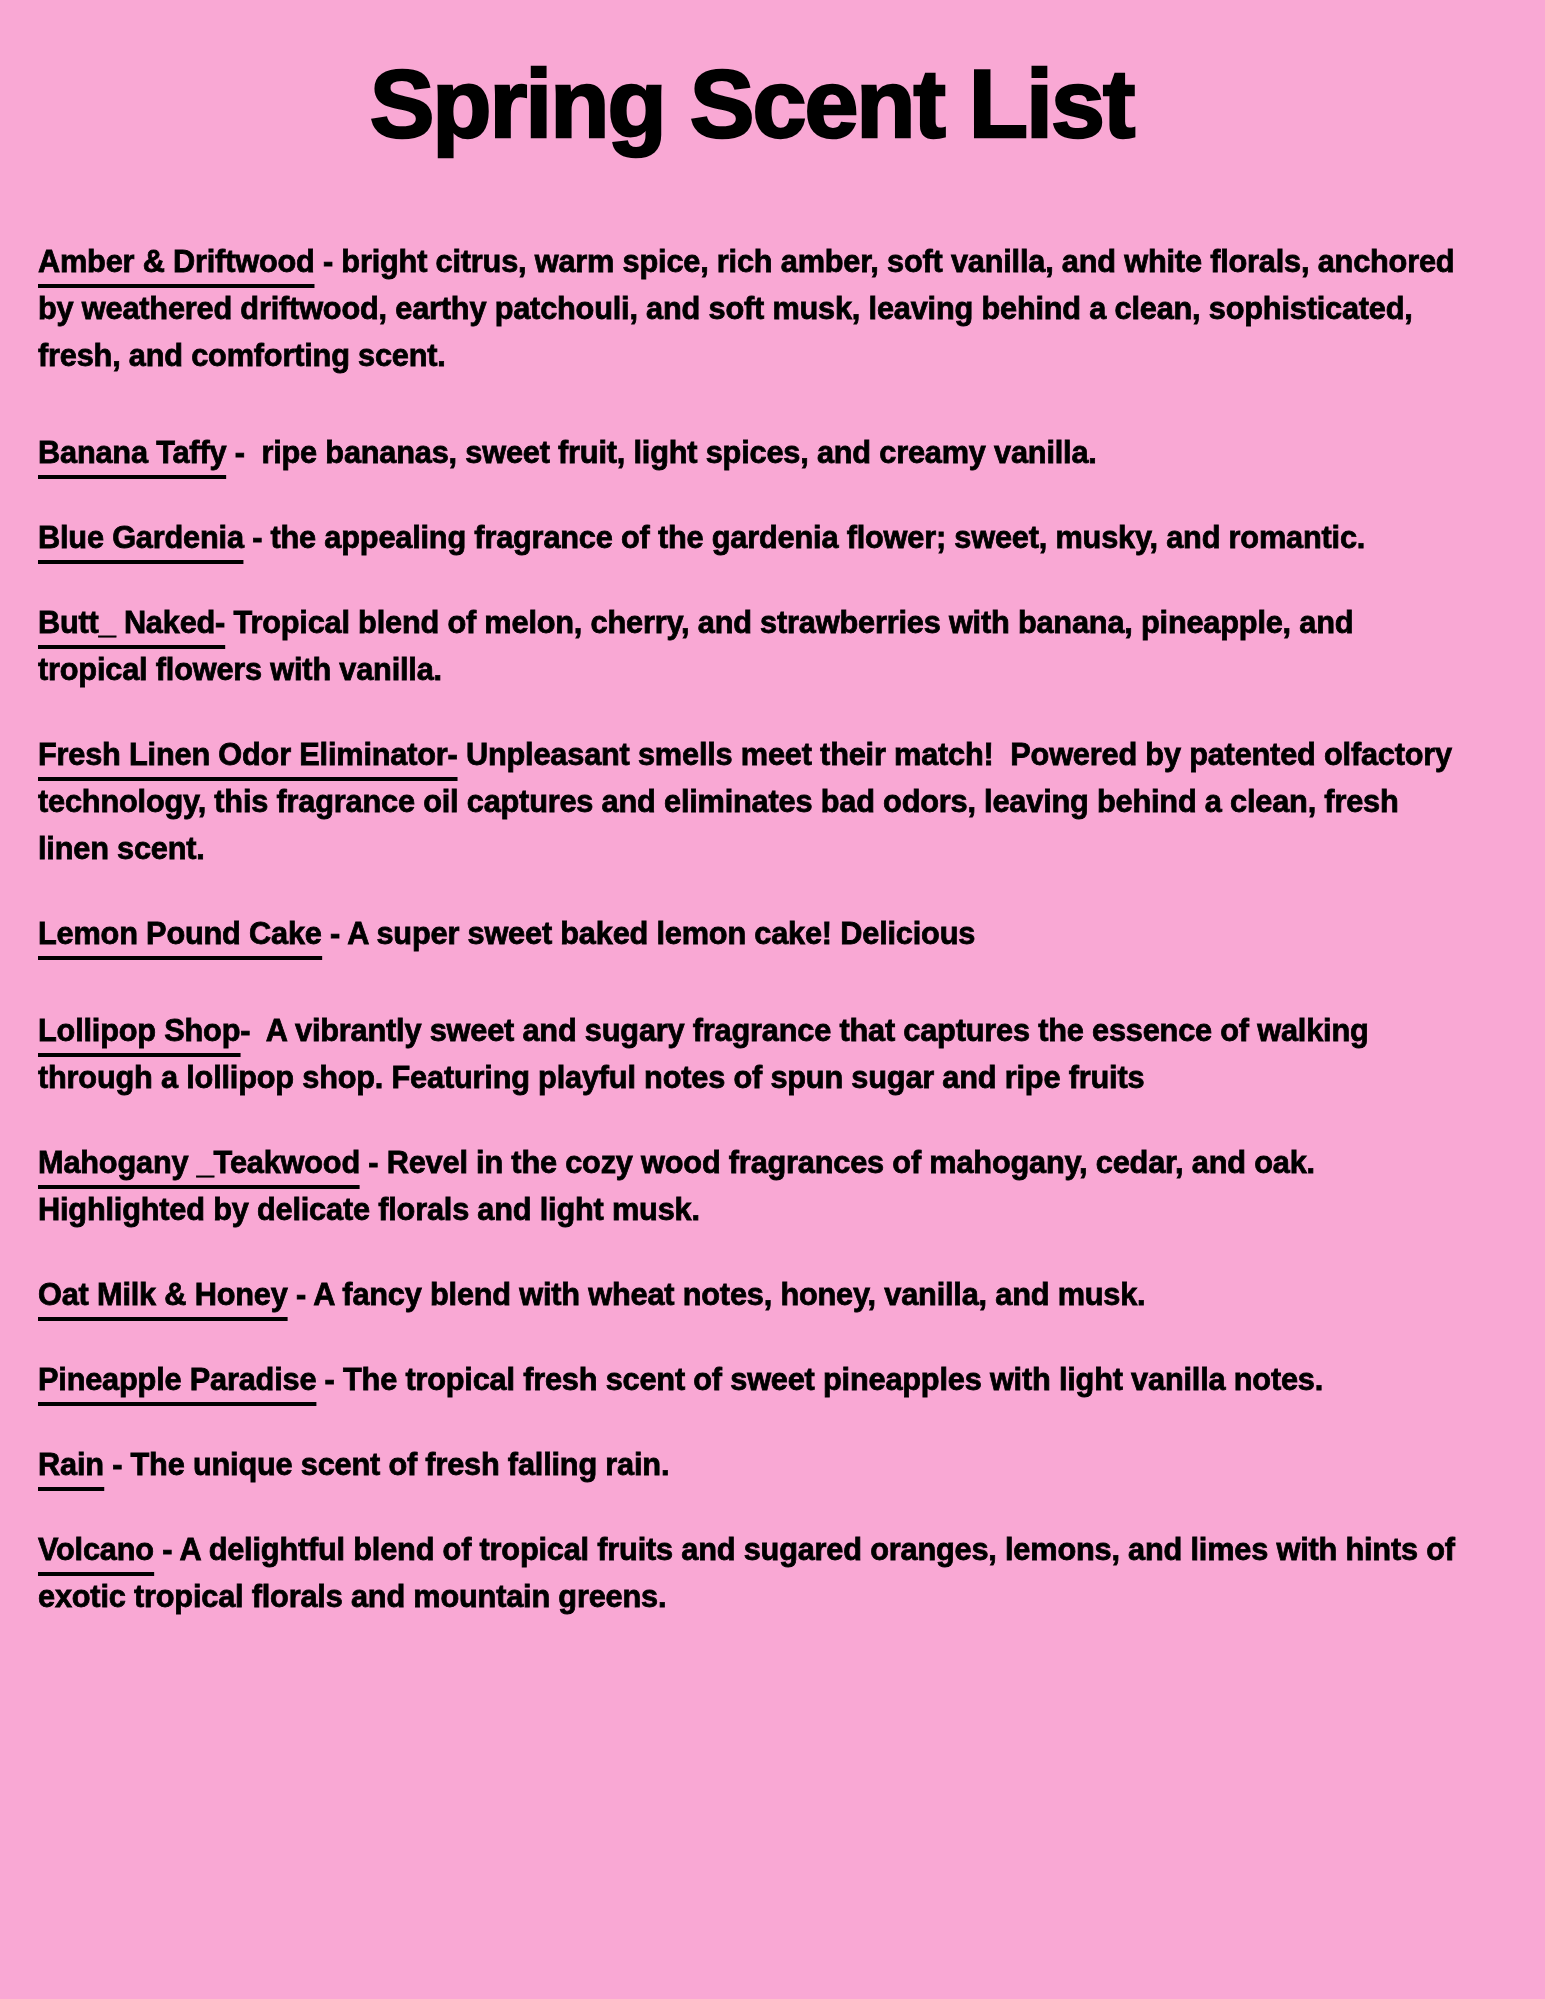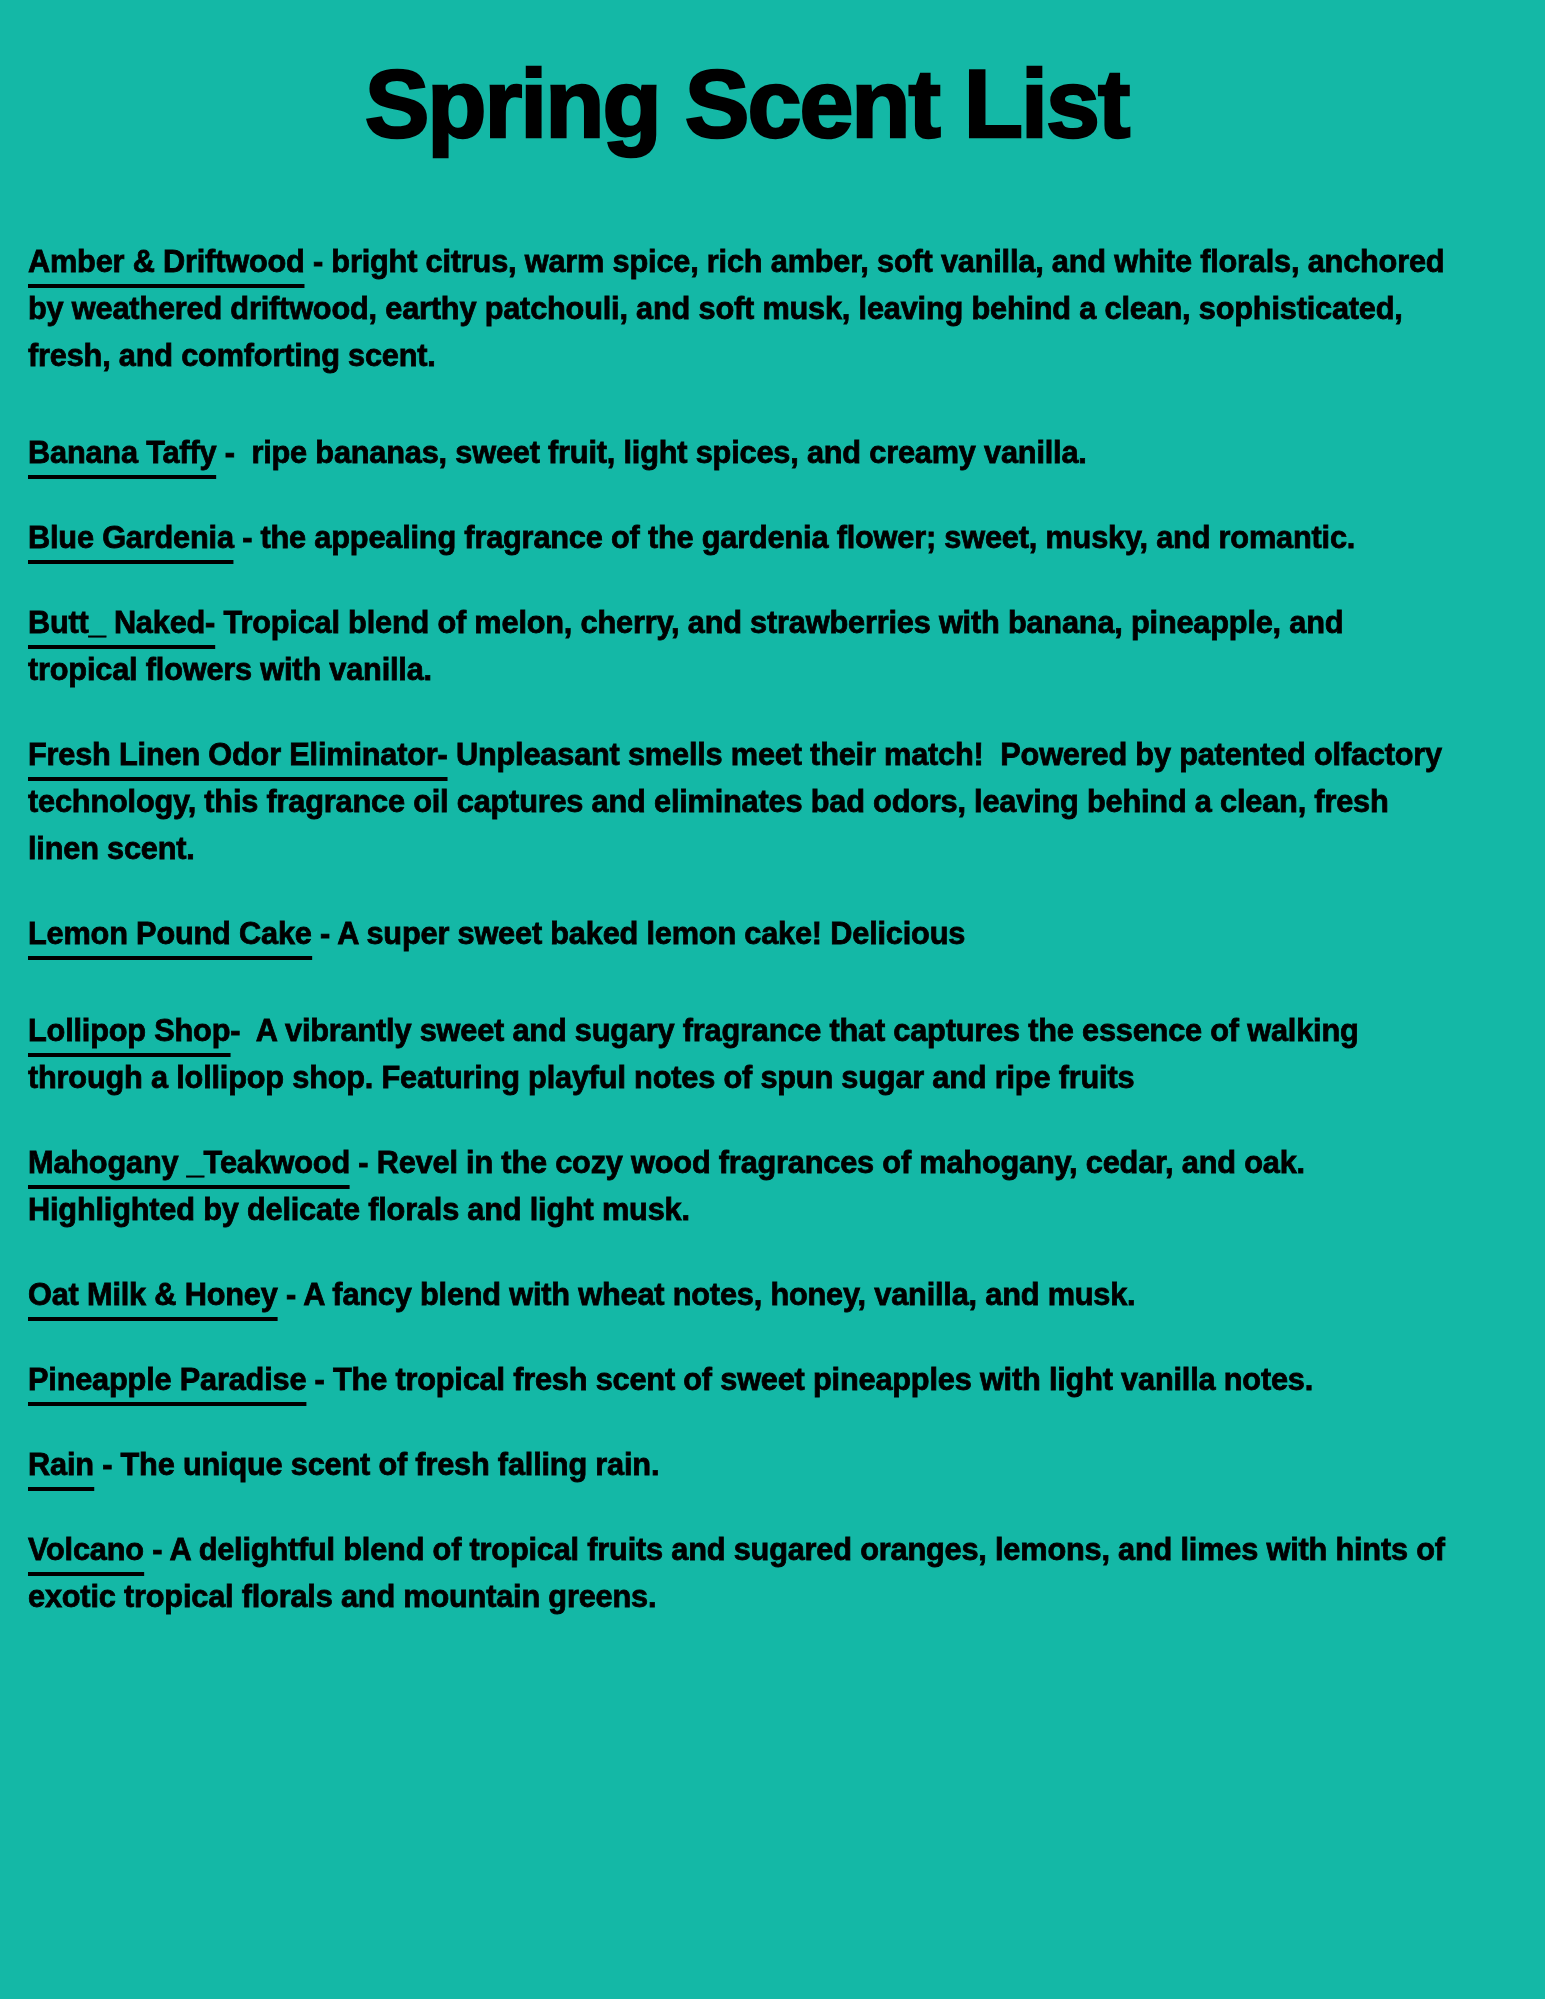--- a/index.html
+++ b/index.html
@@ -11,22 +11,22 @@
     width: 1545px;
     height: 1999px;
     overflow: hidden;
     font-family: "Liberation Sans", sans-serif;
     color: #000000;
   }
   .page {
     box-sizing: border-box;
     width: 1545px;
     height: 1999px;
-    padding: 48px 80px 0 28px;
-    background: #14b8a6;
+    padding: 48px 80px 0 38px;
+    background: #f9a8d4;
   }
   .doc-title {
     margin: 0;
     font-size: 97px;
     line-height: 1.15;
     font-weight: bold;
     text-align: center;
     letter-spacing: -2px;
     -webkit-text-stroke: 2.5px #000000;
   }

